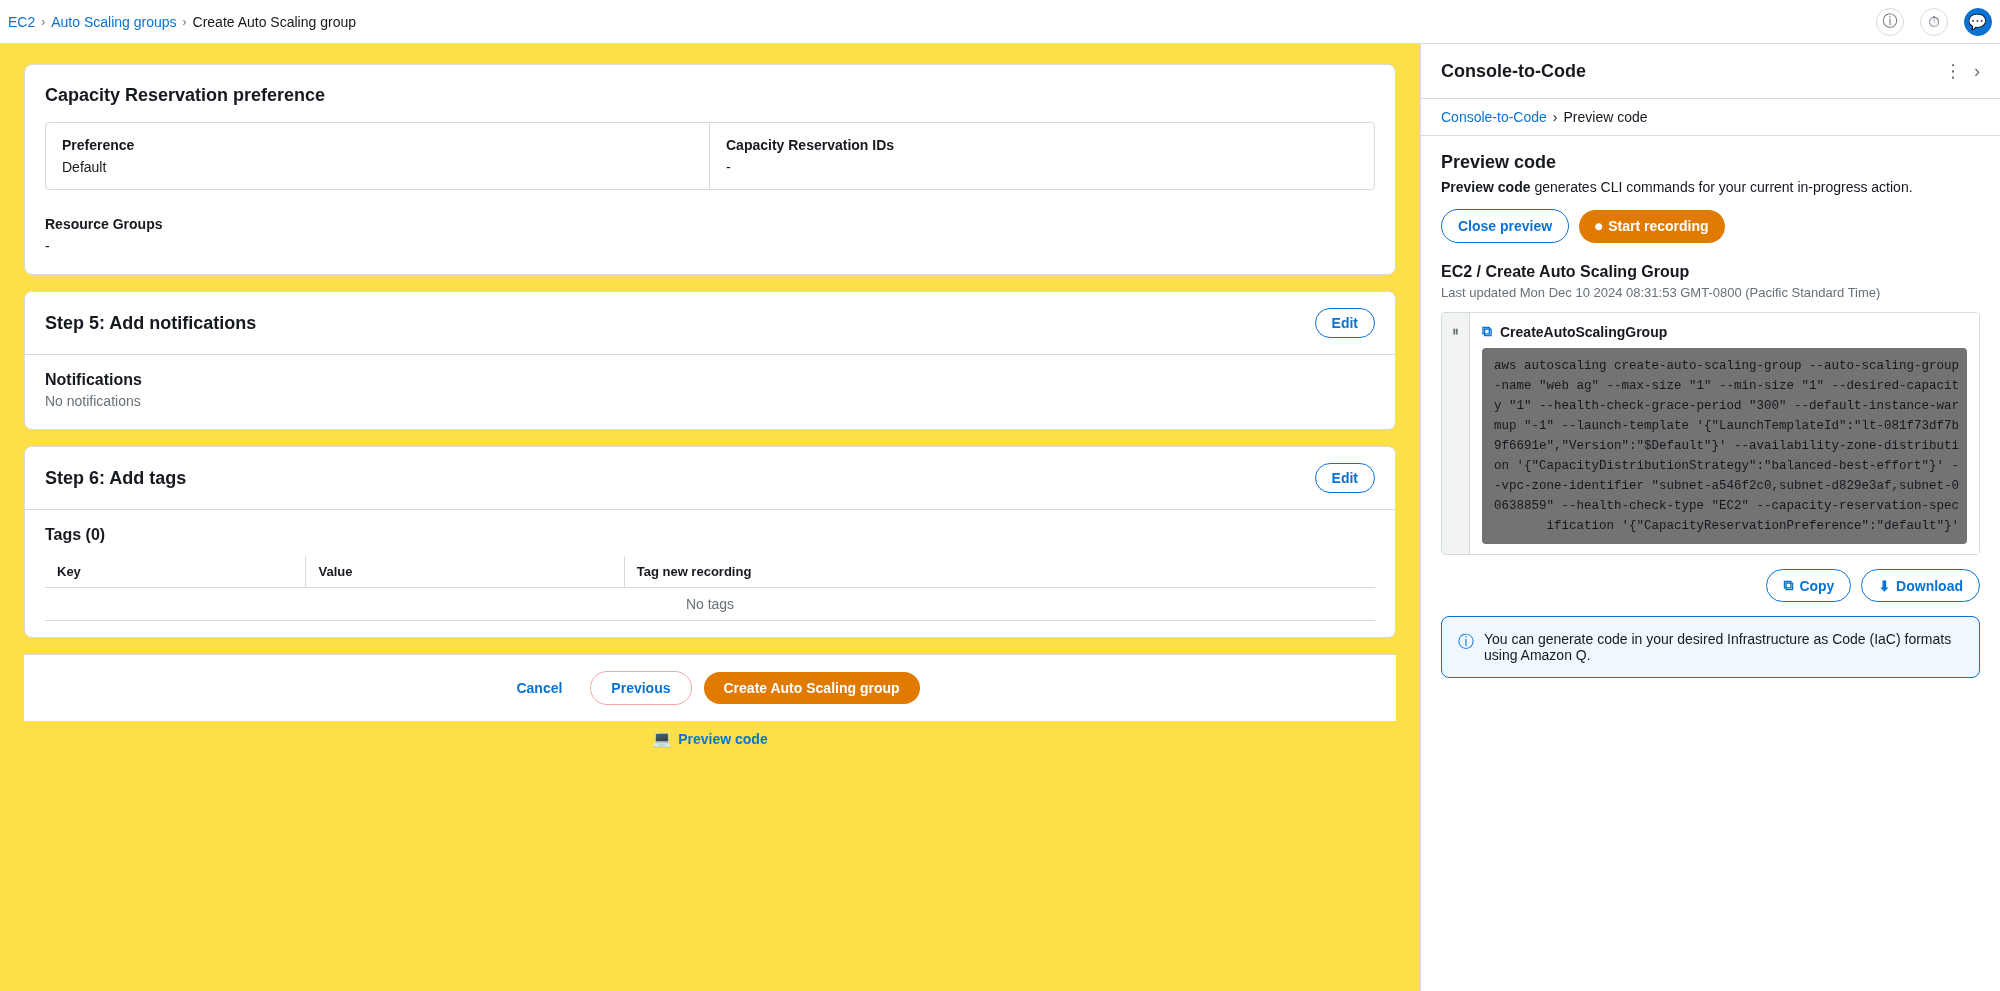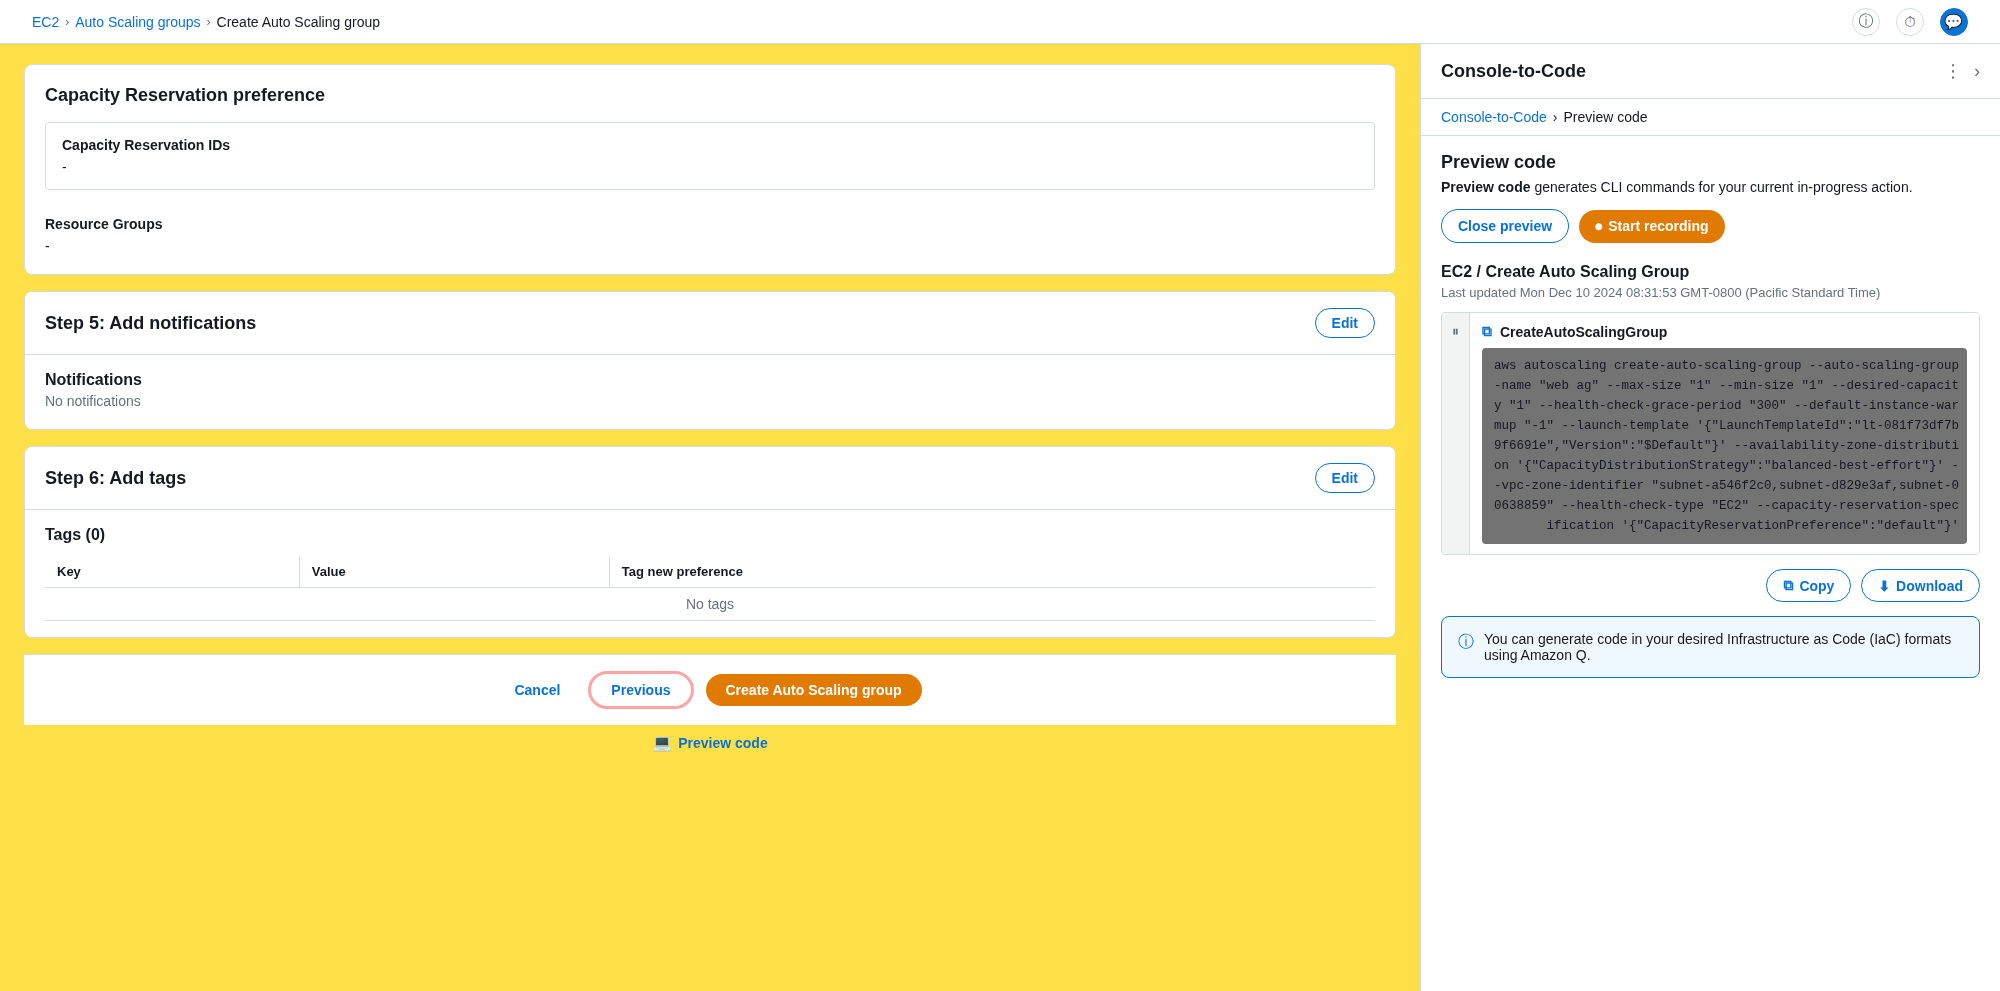--- a/index.html
+++ b/index.html
@@ -2,21 +2,21 @@
 <html><head>
   <meta charset="utf-8">
   <style>
     * { box-sizing: border-box; margin: 0; padding: 0; }
     body { font-family: -apple-system, BlinkMacSystemFont, "Amazon Ember", Arial, sans-serif; font-size: 14px; background: #f2f3f3; color: #16191f; }
 
     
     .top-nav {
       display: flex; align-items: center; justify-content: space-between;
       background: #fff; border-bottom: 1px solid #d5dbdb;
-      padding: 0 32px; height: 44px;
+      padding: 0 8px; height: 44px;
     }
     .breadcrumb { display: flex; align-items: center; gap: 6px; font-size: 14px; }
     .breadcrumb a { color: #0972d3; text-decoration: none; }
     .breadcrumb-sep { color: #687078; font-size: 12px; }
     .breadcrumb-current { color: #16191f; }
     .top-nav-icons { display: flex; align-items: center; gap: 16px; }
     .nav-icon { width: 28px; height: 28px; border-radius: 50%; border: 1px solid #d5dbdb; background: #fff; cursor: pointer; display: flex; align-items: center; justify-content: center; font-size: 15px; color: #687078; }
     .nav-icon-chat { background: #0972d3; color: white; border-color: #0972d3; }
 
     
@@ -72,21 +72,21 @@
     .no-items { text-align: center; padding: 16px; color: #687078; }
 
     
     .action-bar {
       display: flex; align-items: center; justify-content: center;
       gap: 12px; padding: 16px 24px; background: #fff;
       border-top: 1px solid #d5dbdb;
     }
     .cancel-link { color: #0972d3; background: none; border: none; cursor: pointer; font-size: 14px; font-weight: 600; padding: 8px 16px; }
     .btn-previous {
-      padding: 8px 20px; border: 3px solid #fca5a5; background: #fff;
+      padding: 8px 20px; border: 1px solid #fca5a5; background: #fff;
       color: #0972d3; border-radius: 20px; cursor: pointer; font-size: 14px;
       font-weight: 600;
     }
     .btn-create {
       padding: 8px 20px; border: none; background: #e07a00;
       color: #fff; border-radius: 20px; cursor: pointer; font-size: 14px;
       font-weight: 700;
     }
 
     .preview-code-link {
@@ -188,20 +188,24 @@
 </div>
 
 <div class="main-layout">
 
   <div class="left-content">
 
     <div class="cap-res-card">
       <div class="cap-res-title">Capacity Reservation preference</div>
       <div class="cap-res-grid">
         <div class="cap-res-cell">
+          <div class="cap-res-label">Preference</div>
+          <div class="cap-res-value">Default</div>
+        </div>
+        <div class="cap-res-cell">
           <div class="cap-res-label">Capacity Reservation IDs</div>
           <div class="cap-res-value">-</div>
         </div>
       </div>
       <div class="cap-res-below">
         <div class="cap-res-label">Resource Groups</div>
         <div class="cap-res-value">-</div>
       </div>
     </div>
 
@@ -224,21 +228,21 @@
       <div class="section-body">
         <div class="tags-header">
           <span>Tags</span>
           <span>(0)</span>
         </div>
         <table class="tags-table">
           <thead>
             <tr>
               <th>Key</th>
               <th class="col-sep">Value</th>
-              <th class="col-sep">Tag new preference</th>
+              <th class="col-sep">Tag new recording</th>
             </tr>
           </thead>
           <tbody>
             <tr>
               <td colspan="3" class="no-items">No tags</td>
             </tr>
           </tbody>
         </table>
       </div>
     </div>

